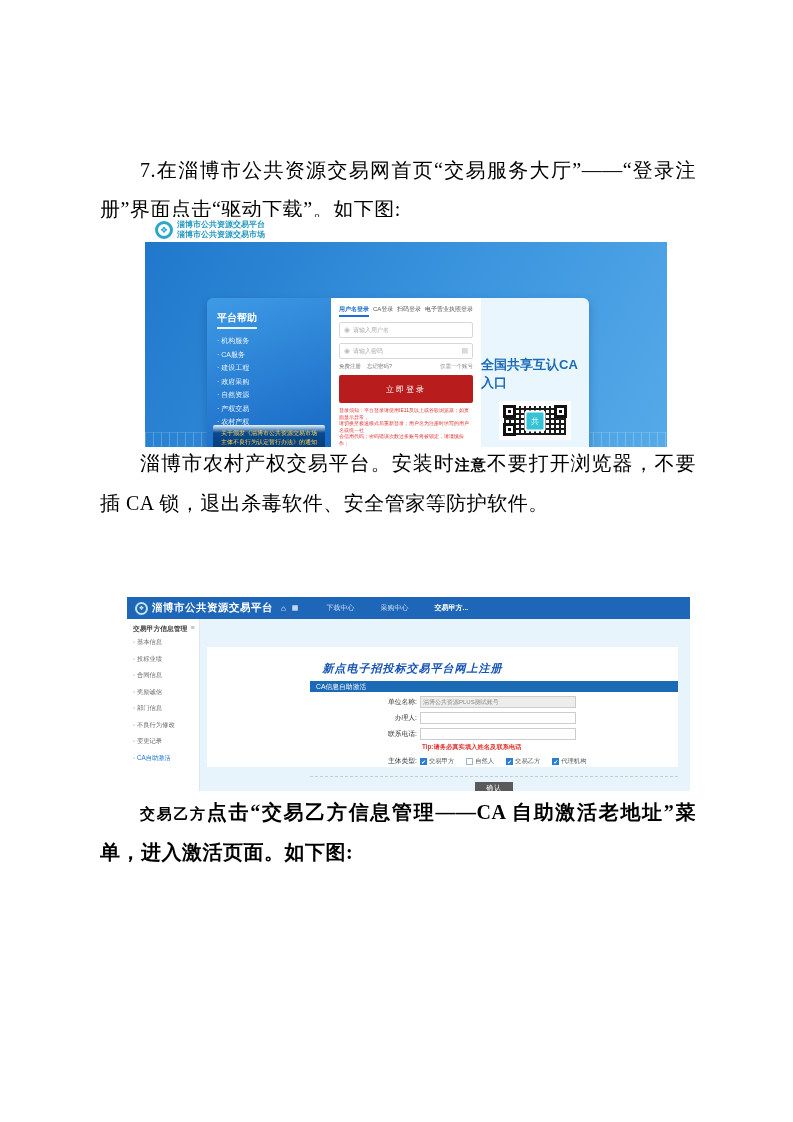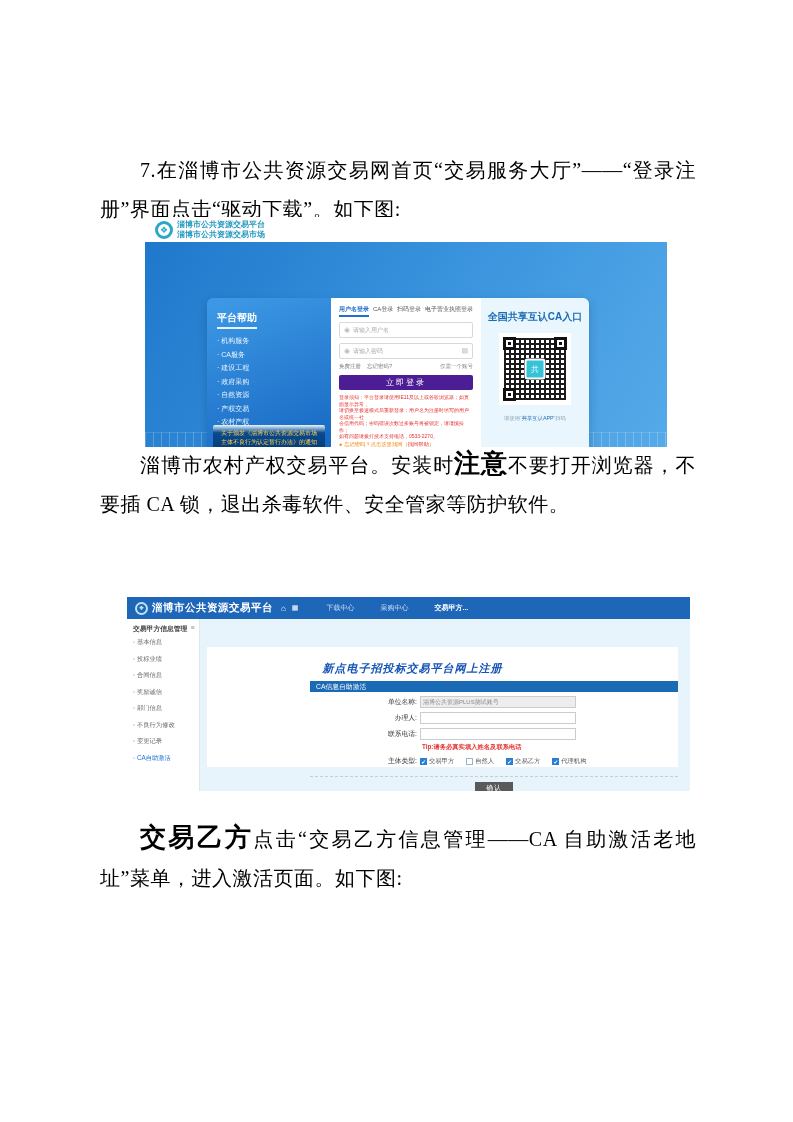--- a/index.html
+++ b/index.html
@@ -3,25 +3,25 @@
 <meta charset="utf-8">
 <style>
   html,body{margin:0;padding:0;background:#888;}
   .page{position:relative;width:793px;height:1122px;background:#fff;margin:0 auto;
         font-family:"Liberation Serif","DejaVu Serif",serif;color:#000;overflow:hidden;}
   
   .doc-title{position:absolute;left:148px;top:106px;font-family:"Liberation Sans","DejaVu Sans",sans-serif;
              font-weight:bold;font-size:20px;letter-spacing:1px;}
   .para{position:absolute;left:100px;width:596px;font-size:20px;line-height:39px;
         text-align:justify;text-indent:2em;letter-spacing:0.5px;}
-  .para b{font-family:"Liberation Sans","DejaVu Sans",sans-serif;font-size:26px;}
+  .para b{font-family:"Liberation Sans","DejaVu Sans",sans-serif;font-size:15px;}
   #p1{top:151px;}
   #p2{top:444px;}
   #p3{top:522px;}
-  #p4{top:818px;}
+  #p4{top:793px;font-weight:bold;}
   
   .shot1{position:absolute;left:145px;top:217px;width:522px;height:230px;overflow:hidden;
          font-family:"Liberation Sans","DejaVu Sans",sans-serif;}
   .s1-head{height:25px;background:#fff;display:flex;align-items:center;padding-left:10px;}
   .s1-logo{width:18px;height:18px;border:3px solid #2aa7c9;border-radius:50%;box-sizing:border-box;
            color:#2aa7c9;font-size:9px;line-height:12px;text-align:center;margin-right:4px;}
   .s1-brand{font-size:8px;line-height:10px;color:#2398bf;font-weight:bold;white-space:nowrap;}
   .s1-body{position:relative;height:205px;background:linear-gradient(120deg,#1f78cb 0%,#3c95de 55%,#55aae8 100%);}
   .s1-bridge{position:absolute;left:0;right:0;bottom:0;height:14px;opacity:.28;
              background:repeating-linear-gradient(90deg,rgba(255,255,255,.8) 0 1px,transparent 1px 8px);
@@ -40,28 +40,28 @@
   .s1-mid{width:150px;background:#fff;padding:7px 8px 6px;box-sizing:border-box;}
   .s1-tabs{display:flex;justify-content:space-between;font-size:6px;color:#555;white-space:nowrap;}
   .s1-tab-active{color:#1f6fd0;font-weight:bold;border-bottom:2px solid #1f6fd0;padding-bottom:1px;}
   .s1-input{margin-top:5px;height:14px;border:1px solid #d8d8d8;border-radius:2px;display:flex;
             align-items:center;padding:0 4px;font-size:6px;color:#aaa;}
   .s1-input .ico{color:#bbb;font-size:7px;margin-right:3px;}
   .s1-input .right-ico{margin-left:auto;color:#bbb;font-size:7px;}
   .s1-links{display:flex;font-size:5.5px;color:#777;margin-top:4px;}
   .s1-links .sp{margin-left:6px;}
   .s1-links .right{margin-left:auto;color:#888;}
-  .s1-login-btn{margin-top:5px;height:15px;background:#4c1d95;border-radius:2px;color:#fff;
+  .s1-login-btn{margin-top:5px;height:28px;background:#b91c1c;border-radius:2px;color:#fff;
                 font-size:8px;display:flex;align-items:center;justify-content:center;letter-spacing:2px;}
   .s1-notice{margin-top:4px;font-size:5px;line-height:6.5px;color:#e4332f;}
   .s1-tip{font-size:5.3px;line-height:8px;color:#f08300;white-space:nowrap;}
   .s1-tip .dot{color:#f08300;margin-right:2px;}
   .s1-tip .lnk{color:#e4332f;}
   .s1-right{width:108px;background:#e9f6fd;display:flex;flex-direction:column;align-items:center;padding-top:12px;box-sizing:border-box;}
-  .s1-ca-title{color:#1a6ab5;font-weight:bold;font-size:10px;}
+  .s1-ca-title{color:#1a6ab5;font-weight:bold;font-size:13px;margin-top:46px;}
   .qr{position:relative;width:72px;height:72px;background:#fff;margin-top:9px;padding:4px;box-sizing:border-box;}
   .qr-grid{position:absolute;inset:5px;
       background-image:repeating-linear-gradient(0deg,#1c1c1c 0 2px,transparent 2px 5px),
                        repeating-linear-gradient(90deg,#1c1c1c 0 2px,transparent 2px 5px);}
   .qr-f{position:absolute;width:13px;height:13px;border:3px solid #111;background:#fff;box-sizing:border-box;}
   .qr-f:after{content:"";position:absolute;inset:2px;background:#111;}
   .qr-f.tl{left:4px;top:4px;} .qr-f.tr{right:4px;top:4px;} .qr-f.bl{left:4px;bottom:4px;}
   .qr-badge{position:absolute;left:50%;top:50%;width:17px;height:17px;transform:translate(-50%,-50%);
             background:#35c4d7;border:2px solid #fff;border-radius:3px;color:#fff;font-size:8px;
             display:flex;align-items:center;justify-content:center;}

